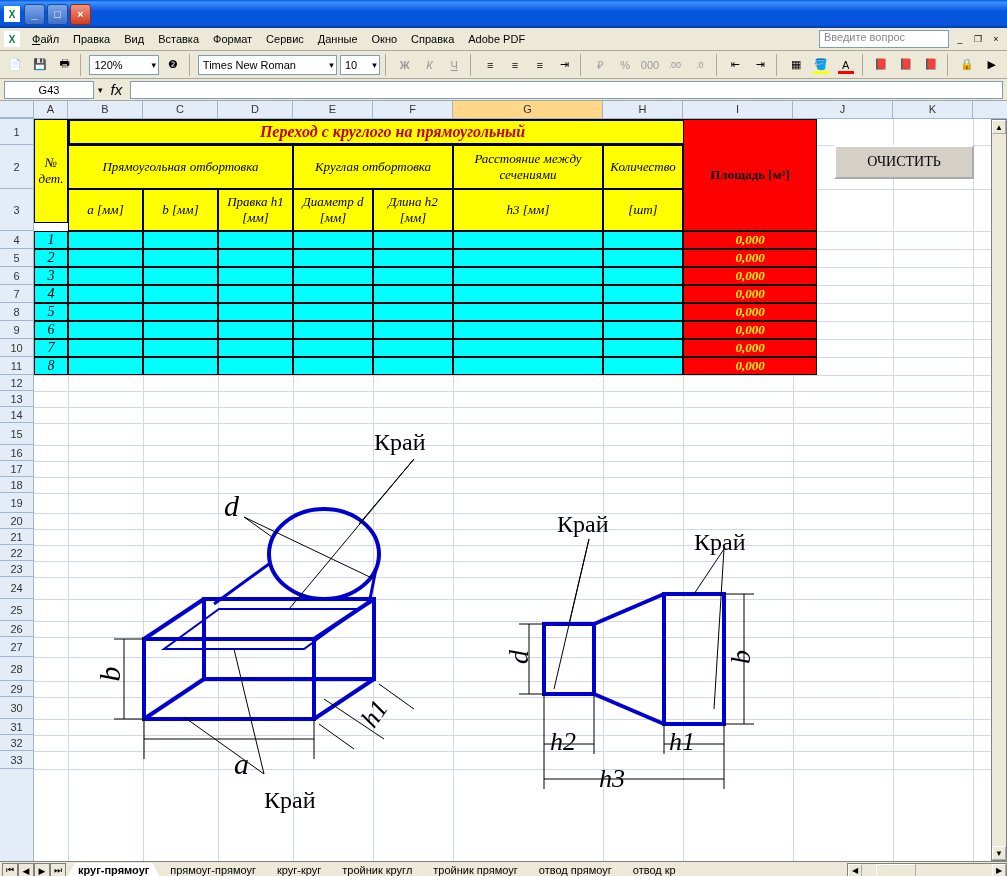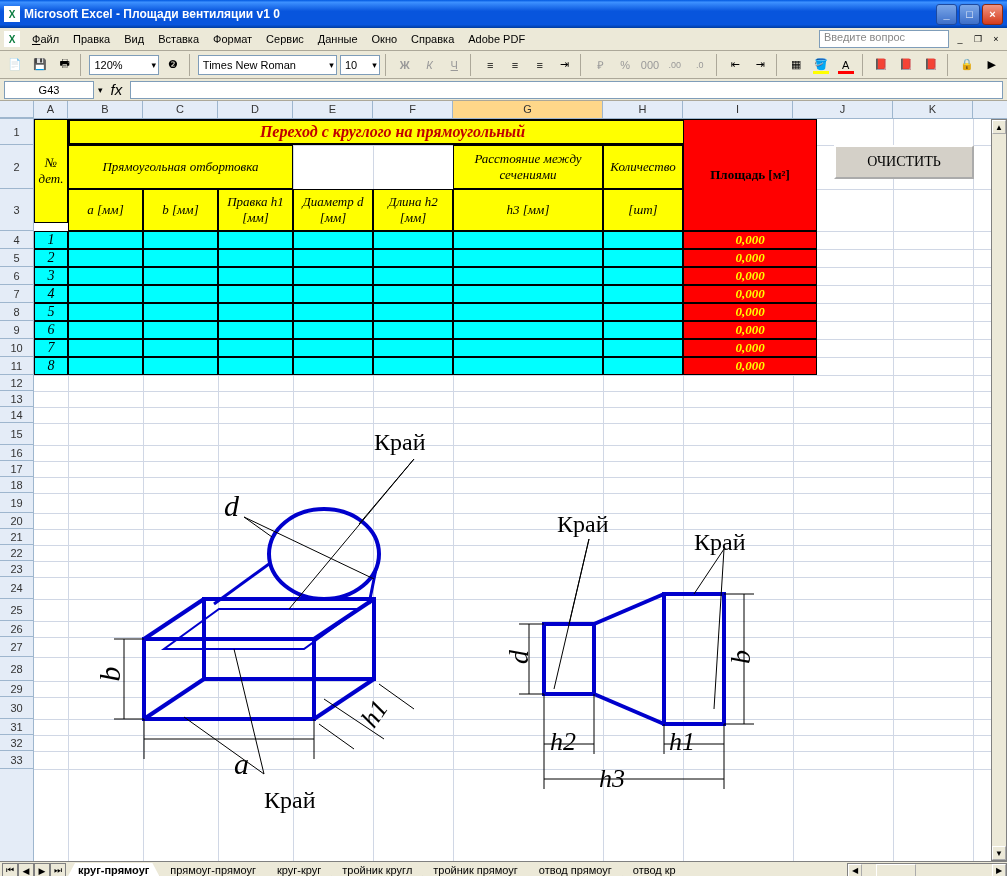--- a/index.html
+++ b/index.html
@@ -56,21 +56,20 @@
 .hscroll .arr{width:14px; background:#ece9d8; border:1px outset #fff; display:flex;align-items:center;justify-content:center;font-size:8px;}
 .vscroll { position:absolute; right:0; top:18px; bottom:18px; width:16px; background:#ece9d8; border:1px solid #808080;}
 .vscroll .arr{height:14px; background:#ece9d8; border:1px outset #fff; display:flex;align-items:center;justify-content:center;font-size:8px;}
 svg.shape { position:absolute; }
 </style>
 </head>
 <body>
 
 <div class="titlebar">
   <div class="titlebar-icon">X</div>
-  <div class="titlebar-text">Microsoft Excel - Площади вентиляции  v1 0</div>
   <div class="win-btns">
     <div class="win-btn">_</div>
     <div class="win-btn">□</div>
     <div class="win-btn close">×</div>
   </div>
 </div>
 
 <div class="menubar">
   <span class="titlebar-icon" style="width:16px;height:16px;">X</span>
   <span class="menu-item"><u>Ф</u><span title="Файл">айл</span></span>
@@ -239,20 +238,21 @@
           <div class="gl-v" style="left: 759px;"></div>
           <div class="gl-v" style="left: 859px;"></div>
           <div class="gl-v" style="left: 939px;"></div>
         </div>
 
       <div class="hdr-title" style="left:34px;top:0;width:649px;height:26px">Переход с круглого на прямоугольный</div>
 
       <div class="hdr-cell" style="left:0;top:0;width:34px;height:104px">№ дет.</div>
 
       <div class="hdr-cell" style="left:34px;top:26px;width:225px;height:44px">Прямоугольная отбортовка</div>
+      <div class="hdr-cell" style="left:259px;top:26px;width:160px;height:44px">Круглая отбортовка</div>
       <div class="hdr-cell" style="left:419px;top:26px;width:150px;height:44px">Расстояние между сечениями</div>
       <div class="hdr-cell" style="left:569px;top:26px;width:80px;height:44px">Количество</div>
 
       <div class="red-cell" style="left:649px;top:0;width:134px;height:112px">Площадь [м²]</div>
 
       <div class="hdr-cell" style="left:34px;top:70px;width:75px;height:42px">a [мм]</div>
       <div class="hdr-cell" style="left:109px;top:70px;width:75px;height:42px">b [мм]</div>
       <div class="hdr-cell" style="left:184px;top:70px;width:75px;height:42px">Правка h1 [мм]</div>
       <div class="hdr-cell" style="left:259px;top:70px;width:80px;height:42px">Диаметр d [мм]</div>
       <div class="hdr-cell" style="left:339px;top:70px;width:80px;height:42px">Длина h2 [мм]</div>

